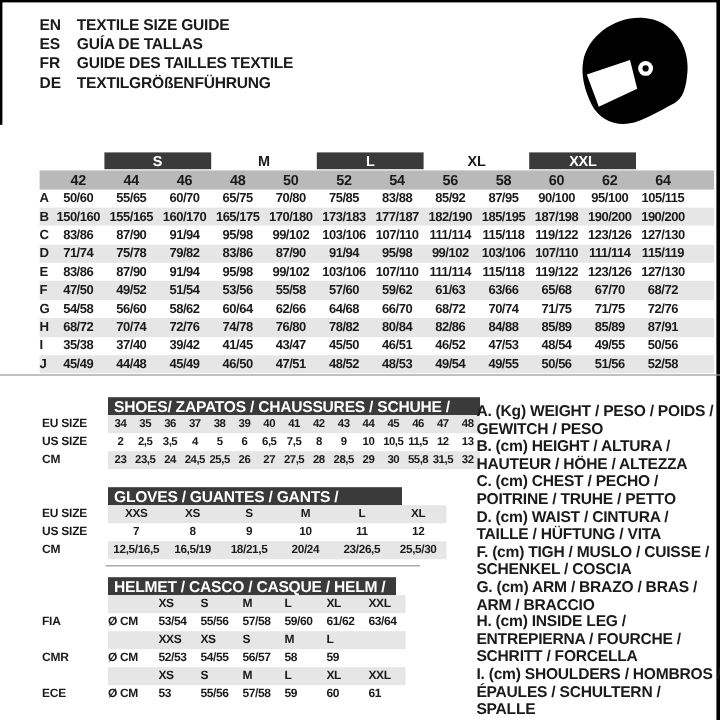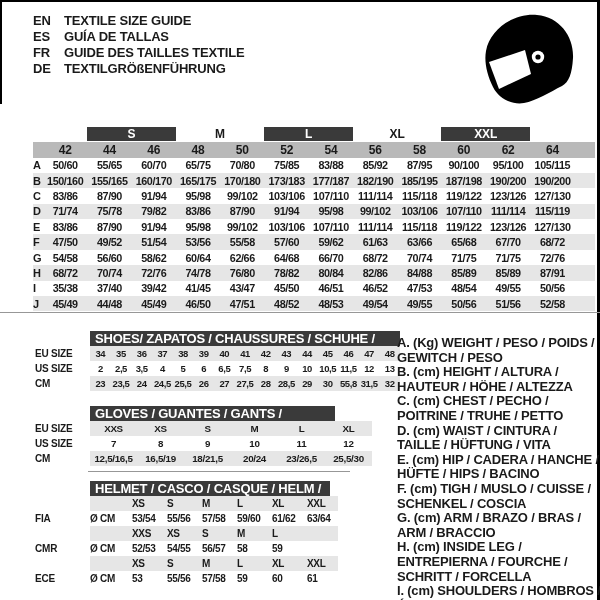--- a/index.html
+++ b/index.html
@@ -477,19 +477,18 @@
         </div>
       </div>
     </div>
 </div>
 
 <div id="legend">
     <div class="legend-line">A. (Kg) WEIGHT / PESO / POIDS / GEWITCH / PESO</div>
     <div class="legend-line">B. (cm) HEIGHT / ALTURA / HAUTEUR / HÖHE / ALTEZZA</div>
     <div class="legend-line">C. (cm) CHEST / PECHO / POITRINE / TRUHE / PETTO</div>
     <div class="legend-line">D. (cm) WAIST / CINTURA / TAILLE / HÜFTUNG / VITA</div>
-    <div class="legend-line">E. (cm) HIP / CADERA / HANCHE / HÜFTE / HIPS /  BACINO</div>
     <div class="legend-line">F. (cm) TIGH / MUSLO / CUISSE / SCHENKEL / COSCIA</div>
     <div class="legend-line">G. (cm) ARM  / BRAZO / BRAS / ARM / BRACCIO</div>
     <div class="legend-line">H. (cm) INSIDE LEG / ENTREPIERNA / FOURCHE / SCHRITT / FORCELLA</div>
     <div class="legend-line">I.  (cm) SHOULDERS / HOMBROS / ÉPAULES / SCHULTERN / SPALLE</div>
     <div class="legend-line">J. (cm) BACK / ESPALDA / DOS / ZURÜCK / INDIETRO</div>
   </div>
 
 </body></html>

